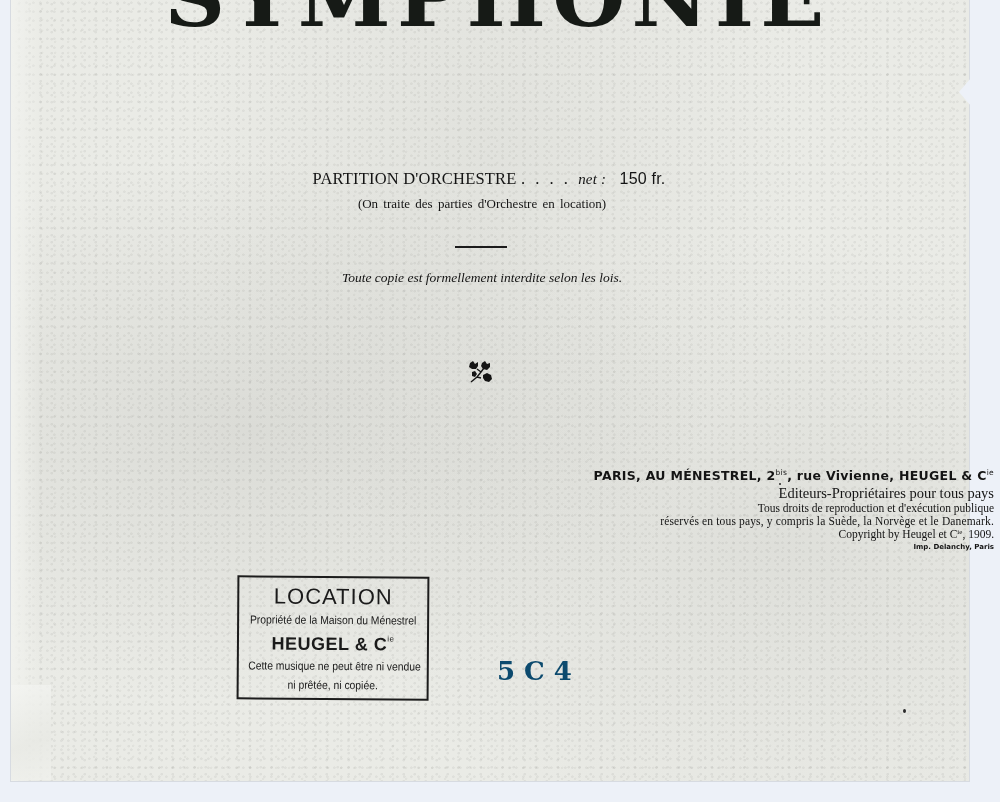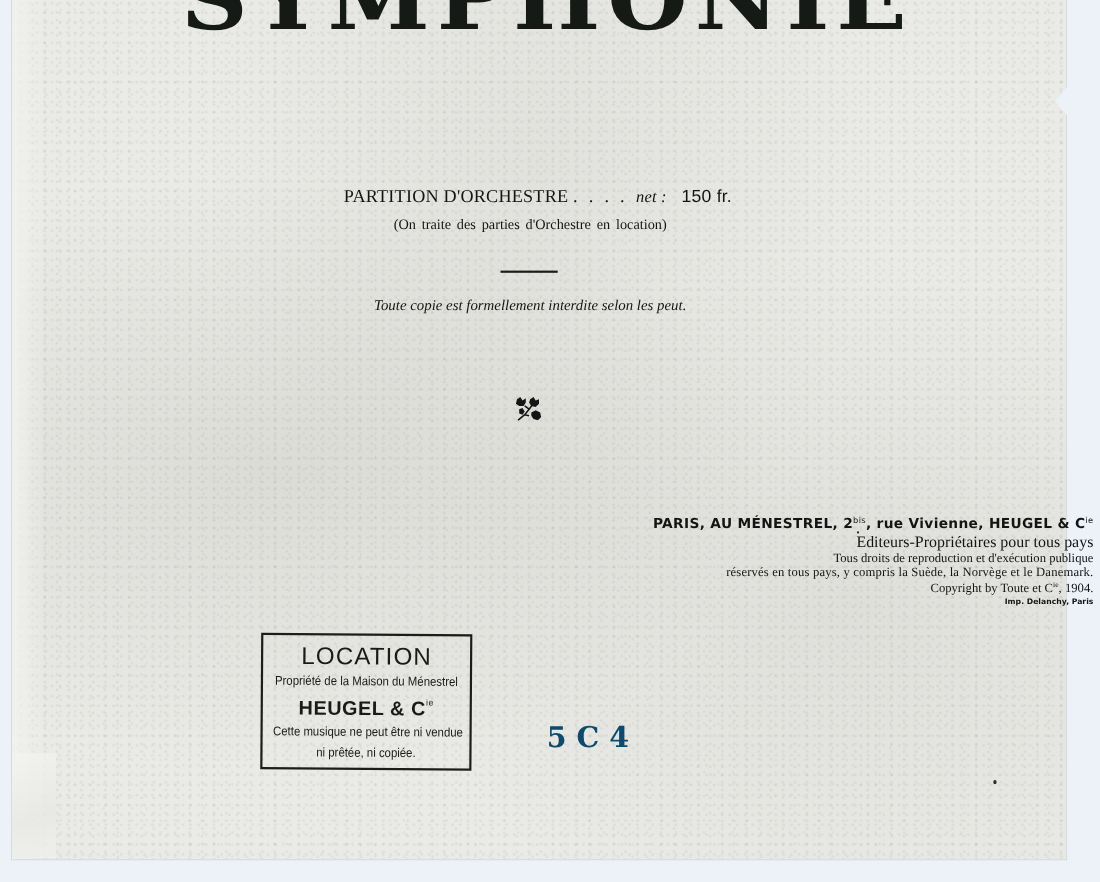--- a/index.html
+++ b/index.html
@@ -233,21 +233,21 @@
   <span>PARTITION D'ORCHESTRE</span>
   <span class="dots">. . . .</span>
   <span class="net">net :</span>
   <span class="amount">150 fr.</span>
 </div>
 
 <div class="rental-note">(On traite des parties d'Orchestre en location)</div>
 
 <div class="rule"></div>
 
-<div class="copy-warning">Toute copie est formellement interdite selon les peut.</div>
+<div class="copy-warning">Toute copie est formellement interdite selon les lois.</div>
 
 <div class="ornament">
   <svg width="28" height="26" viewBox="0 0 28 26">
     <g fill="#151515">
       <path d="M3 3 L6 1 L8 4 L11 2 L11 6 L9 9 L5 9 L2 7 Z"></path>
       <path d="M15 3 L18 1 L20 4 L23 3 L23 7 L20 10 L16 9 L14 6 Z"></path>
       <path d="M5 12 L8 11 L10 14 L8 17 L5 16 Z"></path>
       <path d="M16 15 L20 13 L24 15 L25 19 L22 22 L18 21 L16 18 Z"></path>
     </g>
     <path d="M4 22 L10 17 L14 12 L17 8 M10 17 L14 18 M14 12 L10 9" stroke="#151515" stroke-width="1.4" fill="none"></path>
@@ -255,21 +255,21 @@
 </div>
 
 <div class="publisher-block">
   <div class="pub-line-1">
     <span>PARIS, AU MÉNESTREL, 2</span><sup>bis</sup><span>, rue Vivienne, HEUGEL &amp; C</span><sup>ie</sup>
   </div>
   <div class="pub-line-2">Editeurs-Propriétaires pour tous pays</div>
   <div class="pub-line-3">Tous droits de reproduction et d'exécution publique</div>
   <div class="pub-line-4">réservés en tous pays, y compris la Suède, la Norvège et le Danemark.</div>
   <div class="pub-line-5">
-    <span>Copyright by Toute et C</span><sup>ie</sup><span>, 1904.</span>
+    <span>Copyright by Heugel et C</span><sup>ie</sup><span>, 1909.</span>
   </div>
   <div class="pub-line-6">Imp. Delanchy, Paris</div>
 </div>
 
 <div class="stamp">
   <div class="stamp-title">LOCATION</div>
   <div class="stamp-sub">Propriété de la Maison du Ménestrel</div>
   <div class="stamp-firm">
     <span>HEUGEL &amp; C</span><sup>ie</sup>
   </div>

